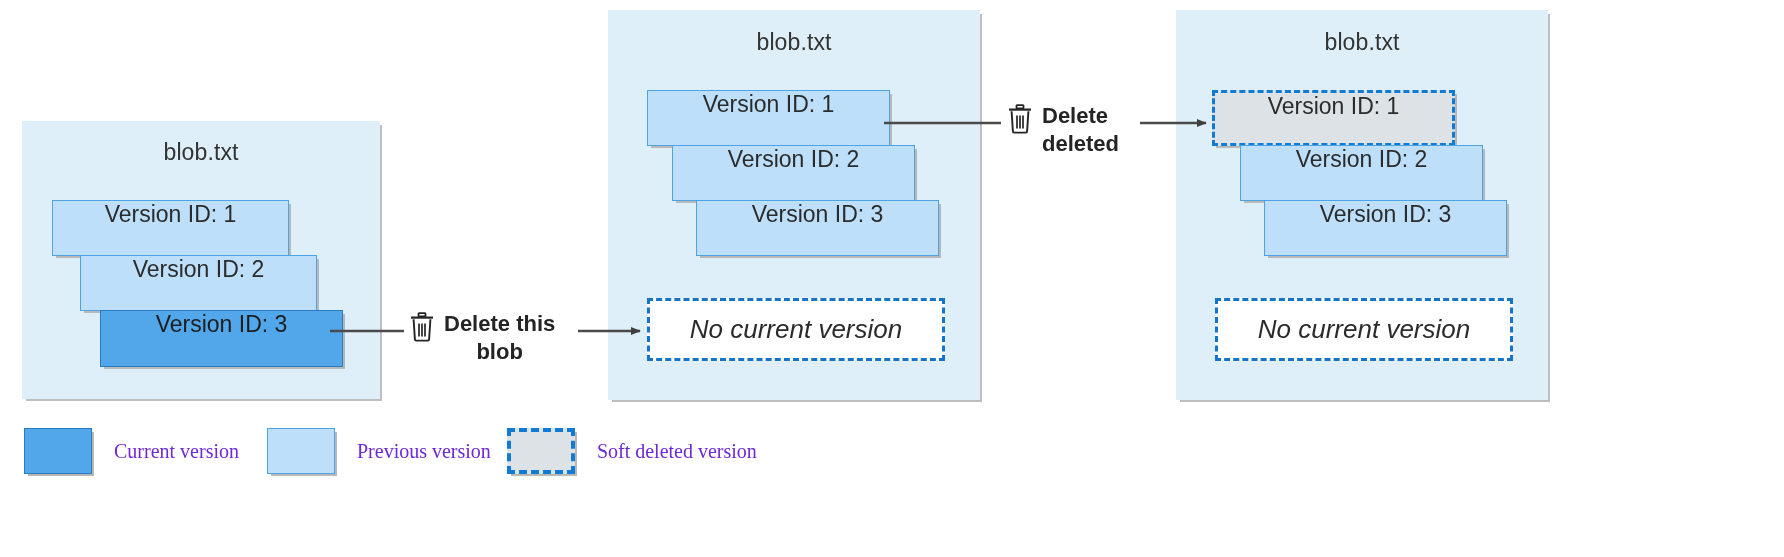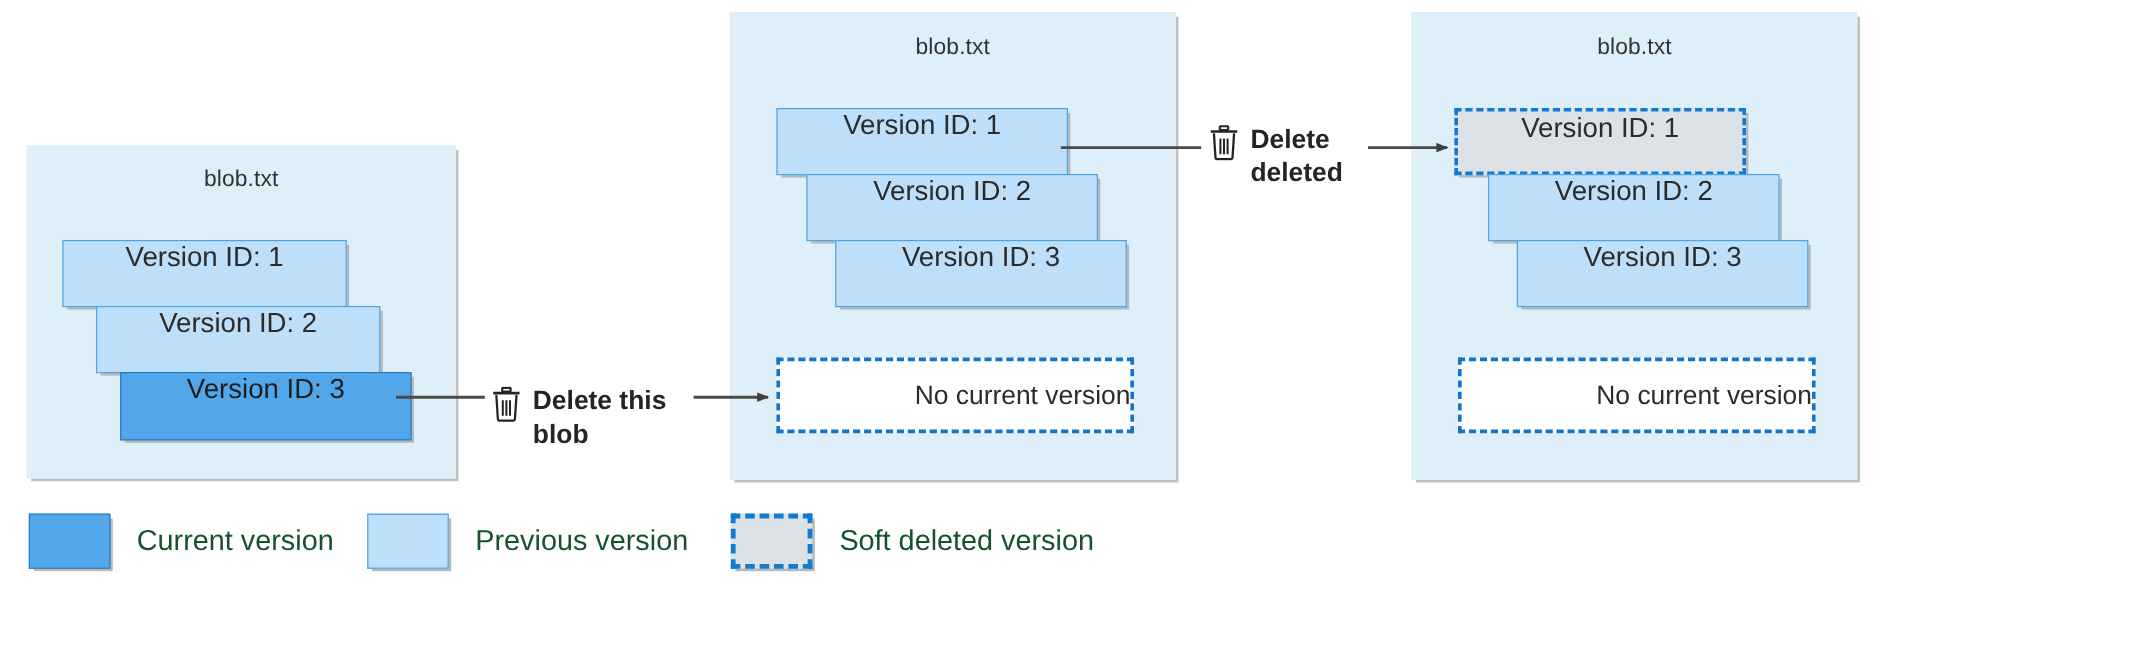--- a/index.html
+++ b/index.html
@@ -23,21 +23,21 @@
   .panel {
     position: absolute;
     background: #deeffa;
     box-shadow: 3px 3px 0 -1px #bfbfbf;
   }
   .panel-title {
     position: absolute;
     left: 0;
     right: 0;
     text-align: center;
-    font-size: 19px;
+    font-size: 23px;
     color: #333333;
     letter-spacing: .1px;
   }
 
   
   .vbox {
     position: absolute;
     box-sizing: border-box;
     display: flex;
     justify-content: center;
@@ -61,22 +61,23 @@
   }
 
   
   .nocur {
     position: absolute;
     box-sizing: border-box;
     background: #ffffff;
     border: 3px dashed #1374c9;
     display: flex;
     align-items: center;
-    justify-content: flex-end;
-    font-size: 22px;
+    justify-content: center;
+    font-size: 26px;
+    font-style: italic;
     color: #2b2b2b;
   }
 
   
   .conn-label {
     position: absolute;
     display: flex;
     align-items: flex-start;
     gap: 9px;
   }
@@ -112,24 +113,25 @@
   .legend-swatch {
     box-sizing: border-box;
     width: 68px;
     height: 46px;
     box-shadow: 3px 3px 0 -1px #b8b8b8;
   }
   .legend-swatch.current { background: #51a7ea; border: 1px solid #2a7cc0; }
   .legend-swatch.previous { background: #bddffa; border: 1px solid #4ea3e3; }
   .legend-swatch.softdeleted { background: #dde2e6; border: 4px dashed #0f7bd4; }
   .legend-label {
-    font-size: 24px;
-    color: #14532d;
+    font-size: 20px;
+    color: #6d28d9;
     margin-left: 22px;
     white-space: nowrap;
+    font-family: Liberation Serif, serif;
   }
 </style>
 </head>
 <body>
 
 <div class="stage">
 
   <div class="panel" style="left:22px; top:121px; width:358px; height:278px;">
     <div class="panel-title" style="top:18px;">blob.txt</div>
 
@@ -189,21 +191,21 @@
 
     <line x1="330" y1="331" x2="404" y2="331" stroke="#4a4a4a" stroke-width="2.4"></line>
 
     <line x1="578" y1="331" x2="640" y2="331" stroke="#4a4a4a" stroke-width="2.4" marker-end="url(#arrowhead)"></line>
 
     <line x1="884" y1="123" x2="1001" y2="123" stroke="#4a4a4a" stroke-width="2.4"></line>
 
     <line x1="1140" y1="123" x2="1206" y2="123" stroke="#4a4a4a" stroke-width="2.4" marker-end="url(#arrowhead)"></line>
   </svg>
 
-  <div class="conn-label" style="left:409px; top:320px;">
+  <div class="conn-label" style="left:409px; top:310px;text-align:center;">
     <span class="trash-icon">
       <svg width="26" height="30" viewBox="0 0 26 30" aria-hidden="true">
         <rect x="9.5" y="1.2" width="7" height="3.2" rx="0.6" fill="none" stroke="#242424" stroke-width="1.8"></rect>
         <line x1="2" y1="5.6" x2="24" y2="5.6" stroke="#242424" stroke-width="2.2"></line>
         <path d="M4.6 7.2 L5.9 27.4 Q6.0 28.6 7.2 28.6 L18.8 28.6 Q20.0 28.6 20.1 27.4 L21.4 7.2" fill="none" stroke="#242424" stroke-width="1.9"></path>
         <line x1="10" y1="11.5" x2="10" y2="24.5" stroke="#242424" stroke-width="1.7"></line>
         <line x1="13" y1="11.5" x2="13" y2="24.5" stroke="#242424" stroke-width="1.7"></line>
         <line x1="16" y1="11.5" x2="16" y2="24.5" stroke="#242424" stroke-width="1.7"></line>
       </svg>
     </span>
@@ -228,19 +230,19 @@
 
   <div class="legend" style="left:24px; top:428px;">
     <div class="legend-item">
       <span class="legend-swatch current"></span>
       <span class="legend-label">Current version</span>
     </div>
     <div class="legend-item" style="margin-left:28px;">
       <span class="legend-swatch previous"></span>
       <span class="legend-label">Previous version</span>
     </div>
-    <div class="legend-item" style="margin-left:36px;">
+    <div class="legend-item" style="margin-left:16px;">
       <span class="legend-swatch softdeleted"></span>
       <span class="legend-label">Soft deleted version</span>
     </div>
   </div>
 
 </div>
 
 </body></html>

